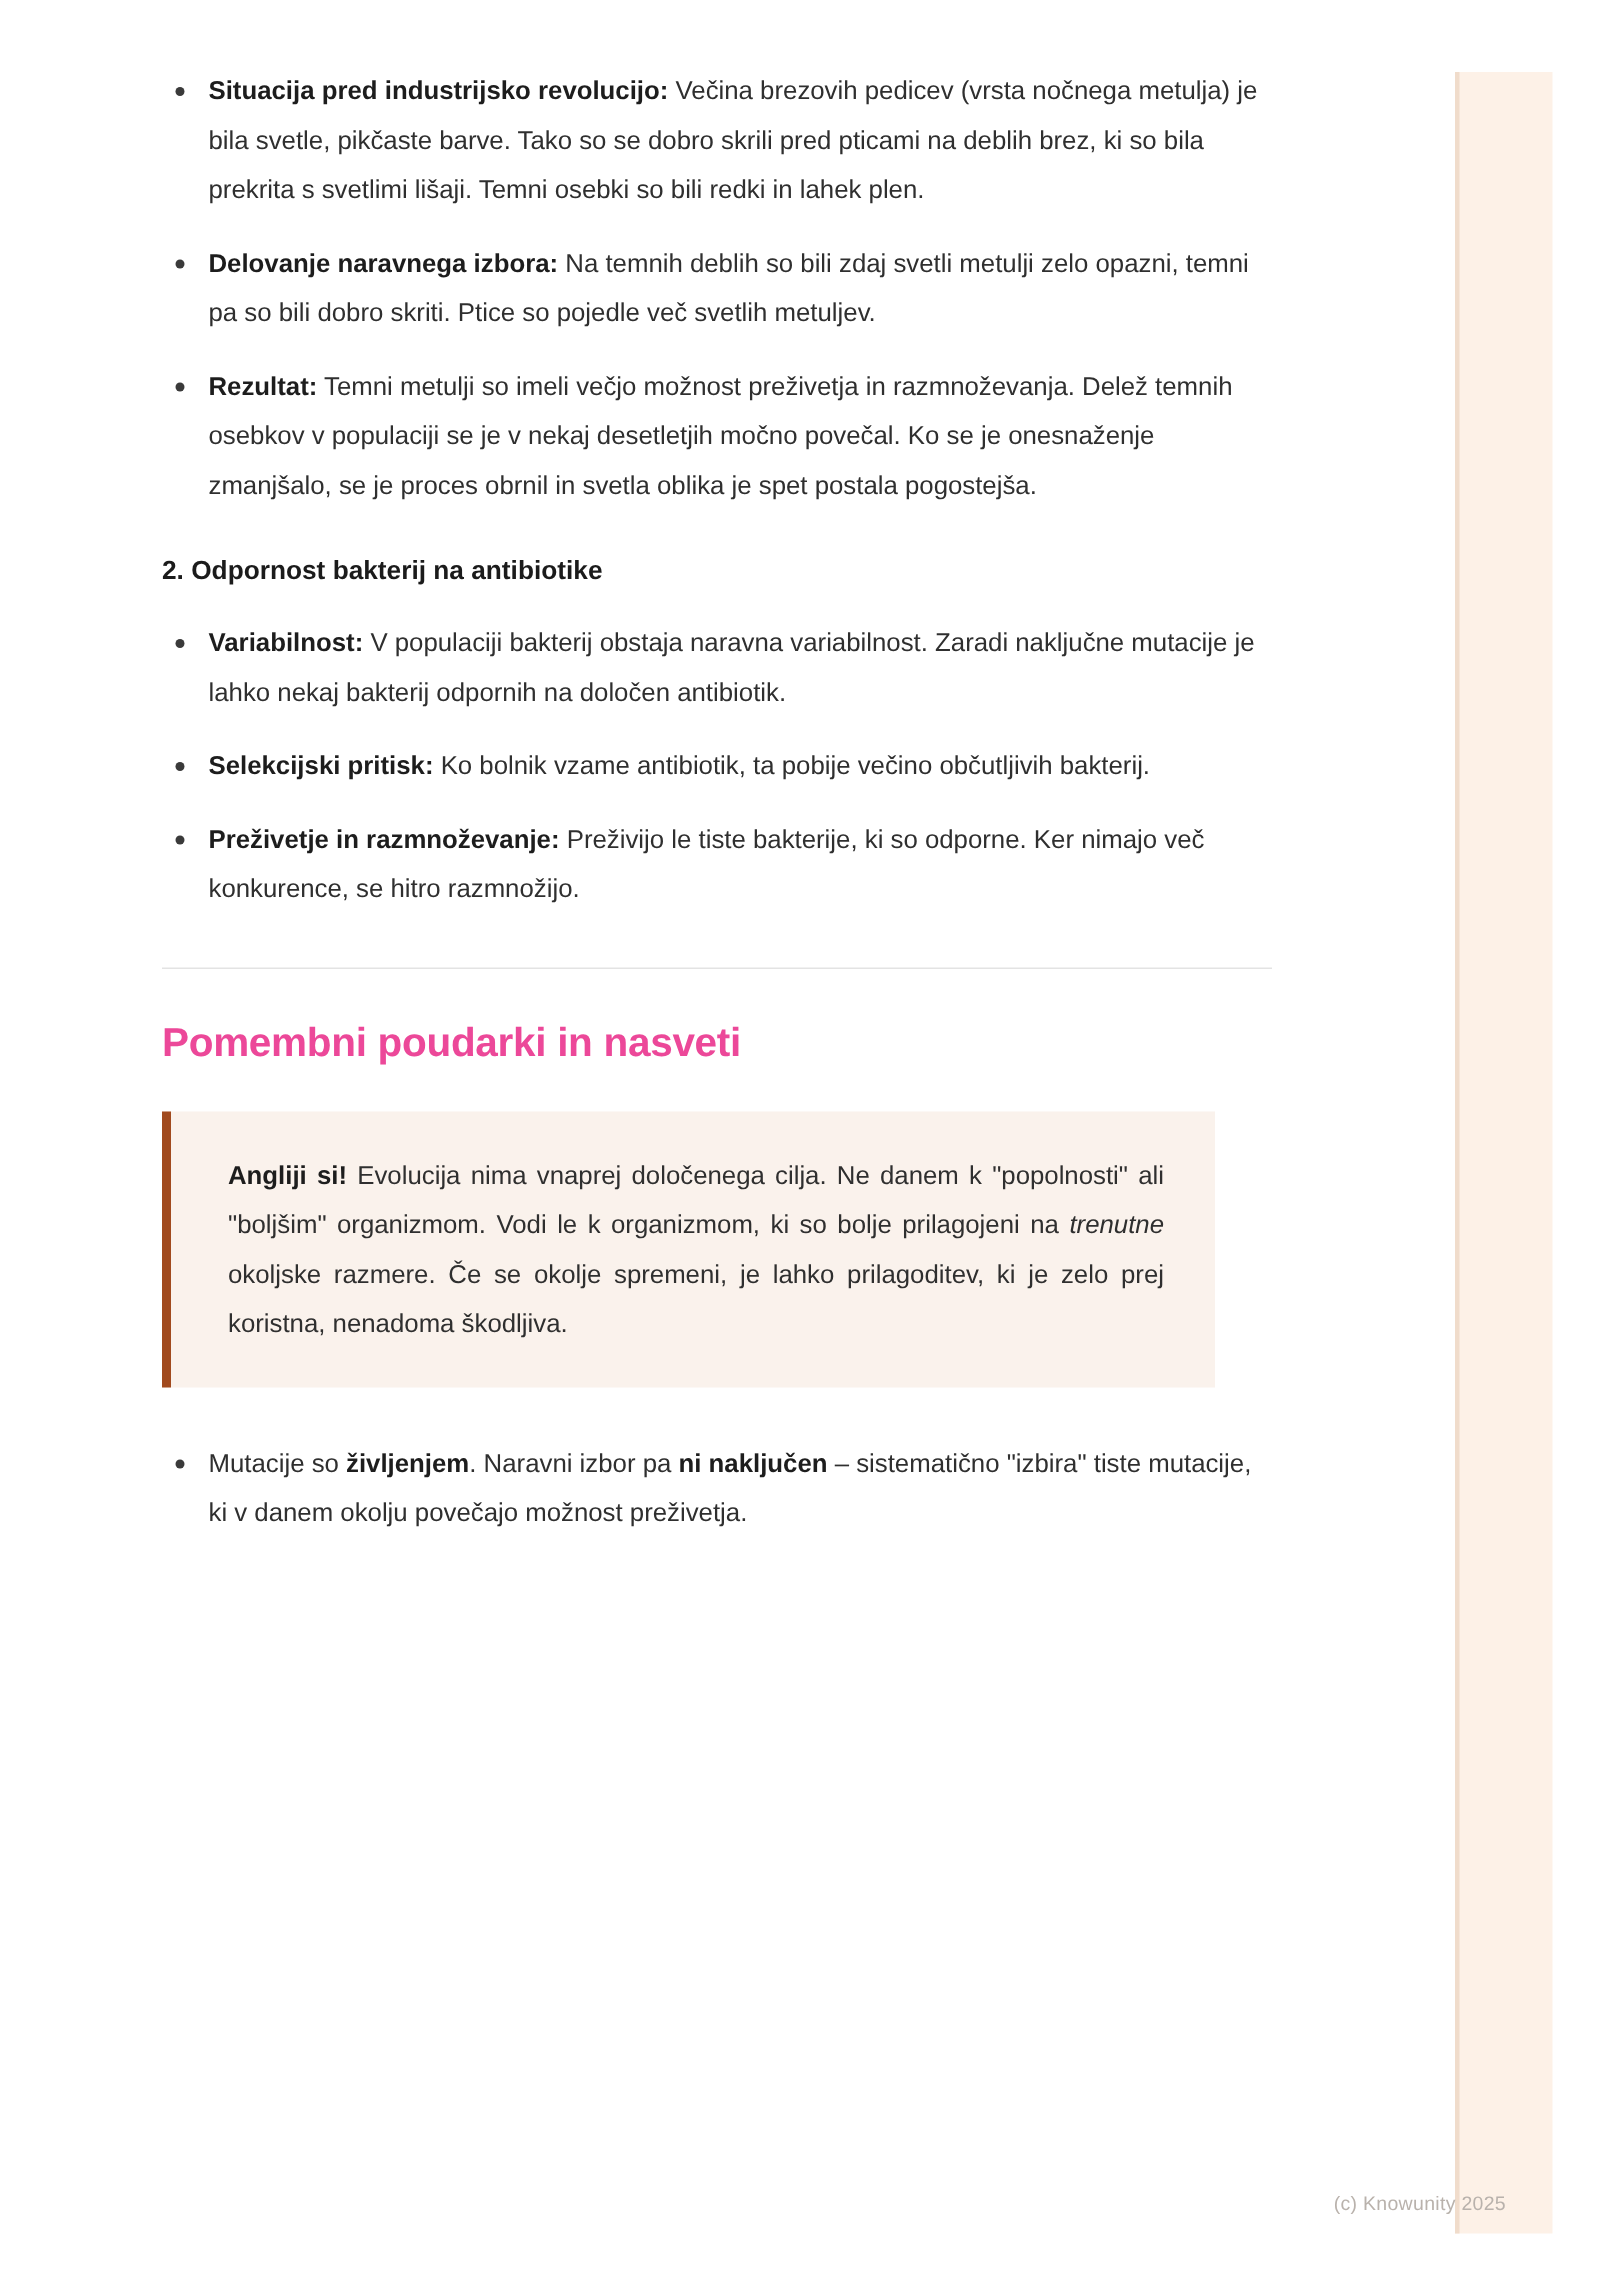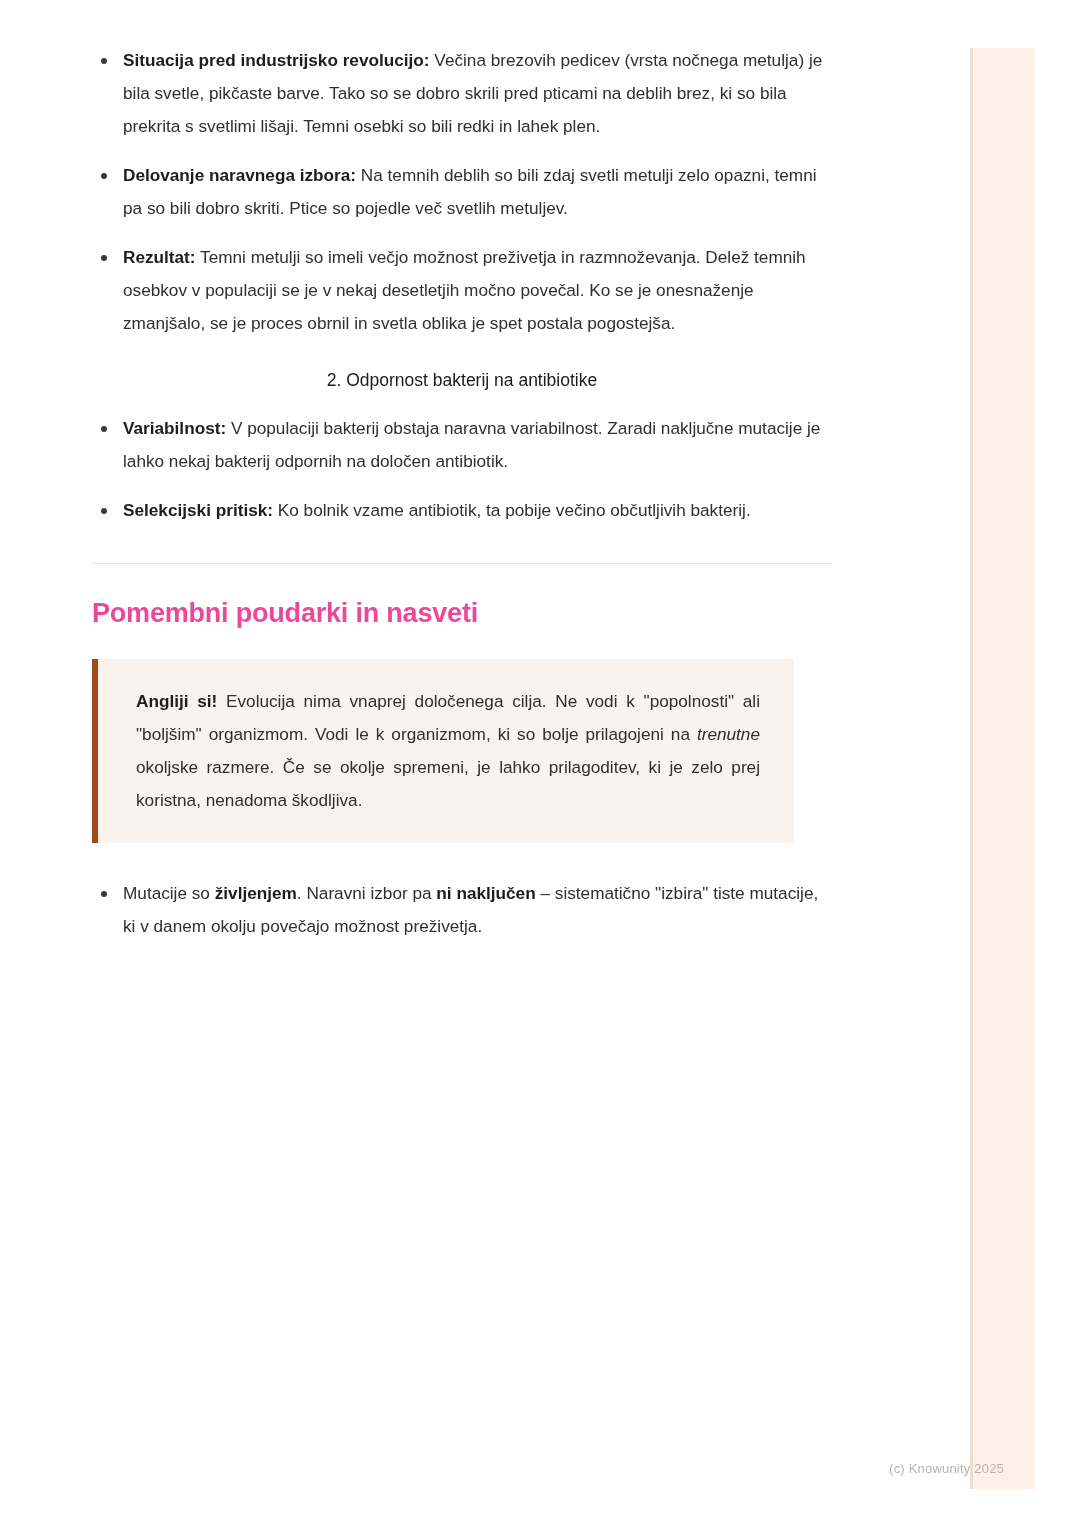--- a/index.html
+++ b/index.html
@@ -33,21 +33,21 @@
     position: absolute;
     top: 48px;
     left: 0;
     width: 62px;
     height: 1441px;
     background: #fdf1e7;
     border-left: 3px solid #f0dccb;
   }
   .content {
     position: absolute;
-    left: 92px;
+    left: 108px;
     top: 44px;
     width: 740px;
   }
   ul.bullets {
     list-style: none;
     margin: 0 0 0 0;
     padding: 0;
   }
   ul.bullets > li {
     position: relative;
@@ -65,26 +65,25 @@
     width: 6px;
     height: 6px;
     border-radius: 50%;
     background: #3a3a3a;
   }
   .b { font-weight: bold; color: #1d1d1d; }
   .it { font-style: italic; }
 
   h3.sub {
     font-size: 17.5px;
-    font-weight: normal;
+    font-weight: bold;
     color: #1b1b1b;
     margin: 26px 0 18px 0;
     padding-left: 0;
     line-height: 28px;
-    text-align: center;
   }
   hr.divider {
     border: none;
     border-top: 1px solid #e3e3e3;
     margin: 36px 0 34px 0;
     width: 740px;
   }
   h2.section-title {
     font-size: 27px;
     font-weight: bold;
@@ -141,28 +140,31 @@
 
     <h3 class="sub">2. Odpornost bakterij na antibiotike</h3>
 
     <ul class="bullets">
       <li>
         <span class="b">Variabilnost:</span><span> V populaciji bakterij obstaja naravna variabilnost. Zaradi naključne mutacije je lahko nekaj bakterij odpornih na določen antibiotik.</span>
       </li>
       <li>
         <span class="b">Selekcijski pritisk:</span><span> Ko bolnik vzame antibiotik, ta pobije večino občutljivih bakterij.</span>
       </li>
+      <li>
+        <span class="b">Preživetje in razmnoževanje:</span><span> Preživijo le tiste bakterije, ki so odporne. Ker nimajo več konkurence, se hitro razmnožijo.</span>
+      </li>
     </ul>
 
     <hr class="divider">
 
     <h2 class="section-title">Pomembni poudarki in nasveti</h2>
 
     <div class="callout">
-      <p><span class="b">Angliji si!</span><span> Evolucija nima vnaprej določenega cilja. Ne vodi k "popolnosti" ali "boljšim" organizmom. Vodi le k organizmom, ki so bolje prilagojeni na </span><span class="it">trenutne</span><span> okoljske razmere. Če se okolje spremeni, je lahko prilagoditev, ki je zelo prej koristna, nenadoma škodljiva.</span></p>
+      <p><span class="b">Angliji si!</span><span> Evolucija nima vnaprej določenega cilja. Ne danem k "popolnosti" ali "boljšim" organizmom. Vodi le k organizmom, ki so bolje prilagojeni na </span><span class="it">trenutne</span><span> okoljske razmere. Če se okolje spremeni, je lahko prilagoditev, ki je zelo prej koristna, nenadoma škodljiva.</span></p>
     </div>
 
     <ul class="bullets">
       <li>
         <span>Mutacije so </span><span class="b">življenjem</span><span>. Naravni izbor pa </span><span class="b">ni naključen</span><span> – sistematično "izbira" tiste mutacije, ki v danem okolju povečajo možnost preživetja.</span>
       </li>
     </ul>
 
   </div>
 

